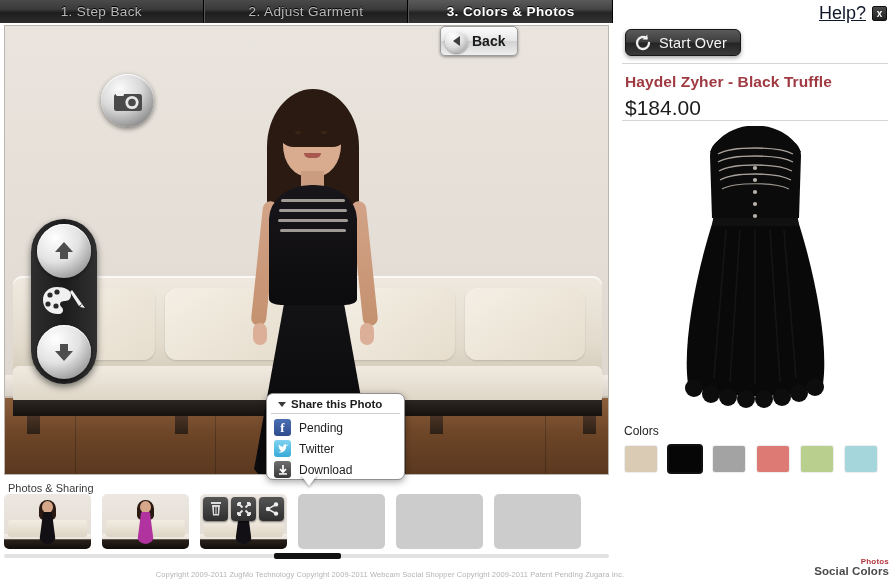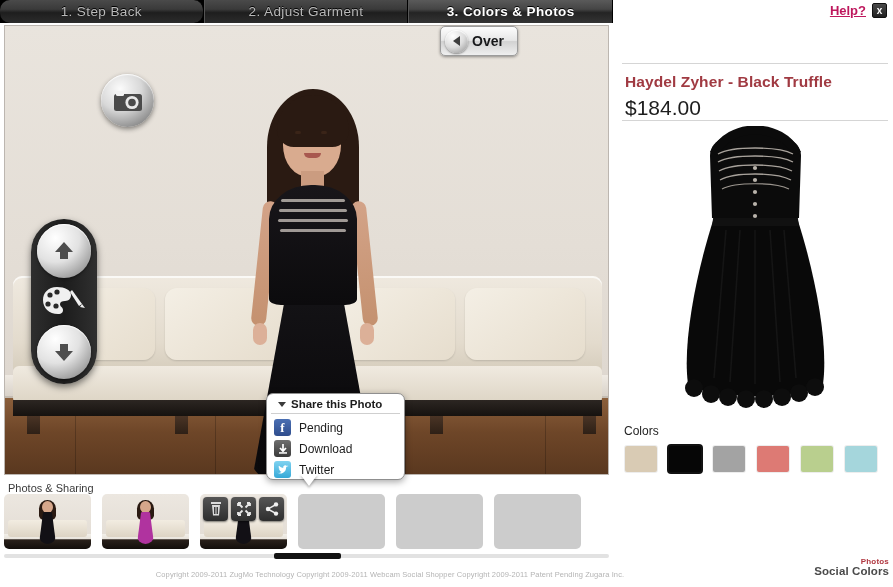--- a/index.html
+++ b/index.html
@@ -17,21 +17,21 @@
     display: flex; background: #000;
   }
   .tab {
     flex: 1; height: 23px; position: relative;
     display: flex; align-items: center; justify-content: center;
     background: linear-gradient(to bottom, #4a4a4a 0%, #3a3a3a 40%, #1e1e1e 55%, #2c2c2c 100%);
     color: #b9b9b9; font-size: 13.5px; letter-spacing: .4px;
     border-right: 1px solid #000; border-left: 1px solid #555;
     text-shadow: 0 -1px 0 #000;
   }
-  .tab:first-child { border-left: none; border-radius: 10px; }
+  .tab:first-child { border-left: none; }
   .tab.active {
     color: #ffffff; font-weight: bold;
     background: linear-gradient(to bottom, #5a5a5a 0%, #454545 40%, #242424 55%, #343434 100%);
   }
 
   
   .stage {
     position: absolute; left: 4px; top: 25px; width: 605px; height: 450px;
     overflow: hidden; background: #d8d2cc; border: 1px solid #bcb6b0;
   }
@@ -237,21 +237,21 @@
     position: absolute; left: 270px; top: 0; width: 67px; height: 6px;
     background: #121212; border-radius: 2px; top: -1px; cursor: pointer;
   }
 
   
   .rpanel { position: absolute; left: 618px; top: 0; width: 275px; height: 587px; background: #fff; }
   .help-row {
     position: absolute; right: 6px; top: 3px; display: flex; align-items: center; gap: 6px;
   }
   .help-link {
-    font-size: 13px; font-weight: bold; color: #be185d;
+    font-size: 18px; font-weight: normal; color: #0f172a;
     text-decoration: underline; cursor: pointer;
   }
   .close-btn {
     width: 15px; height: 15px; border-radius: 2px;
     background: linear-gradient(to bottom, #4a4a4a 0%, #202020 100%);
     color: #fff; font-size: 10px; font-weight: bold; display: flex;
     align-items: center; justify-content: center; cursor: pointer;
     border: 1px solid #101010;
   }
   .startover {
@@ -382,52 +382,52 @@
       </div>
     </div>
   </div>
 
   <div class="back-btn">
     <span class="back-circle">
       <svg width="12" height="12" viewBox="0 0 12 12">
           <path d="M9 1 L9 11 L2 6 Z" fill="#3d3d3d"></path>
         </svg>
     </span>
-    <span class="back-label">Over</span>
+    <span class="back-label">Back</span>
   </div>
 
   <div class="pointer-tail"></div>
   <div class="share-pop">
     <div class="share-head">
       <span class="caret-down"></span>
       <span class="share-head-label">Share this Photo</span>
     </div>
 
     <div class="share-item">
       <span class="sicon fb">f</span>
       <span class="share-item-label">Pending</span>
+    </div>
+
+    <div class="share-item">
+      <span class="sicon tw">
+        <svg width="12" height="10" viewBox="0 0 12 10">
+          <path d="M11.5 1.3a4 4 0 0 1-1.2.34A2.1 2.1 0 0 0 11.2.5a4.2 4.2 0 0 1-1.3.5A2.07 2.07 0 0 0 6.3 2.9a5.9 5.9 0 0 1-4.3-2.2 2.07 2.07 0 0 0 .64 2.77 2 2 0 0 1-.94-.26 2.07 2.07 0 0 0 1.66 2.05 2.1 2.1 0 0 1-.93.04 2.08 2.08 0 0 0 1.93 1.44A4.17 4.17 0 0 1 0 7.6a5.88 5.88 0 0 0 9.05-5.2c.4-.3.75-.67 1.03-1.1z" fill="#fff"></path>
+        </svg>
+      </span>
+      <span class="share-item-label">Twitter</span>
     </div>
 
     <div class="share-item">
       <span class="sicon dl">
         <svg width="12" height="12" viewBox="0 0 12 12">
           <path d="M6 1 L6 7 M3 5 L6 8.2 L9 5" stroke="#fff" stroke-width="1.7" fill="none"></path>
           <rect x="2" y="9.2" width="8" height="1.5" fill="#fff"></rect>
         </svg>
       </span>
       <span class="share-item-label">Download</span>
-    </div>
-
-    <div class="share-item">
-      <span class="sicon tw">
-        <svg width="12" height="10" viewBox="0 0 12 10">
-          <path d="M11.5 1.3a4 4 0 0 1-1.2.34A2.1 2.1 0 0 0 11.2.5a4.2 4.2 0 0 1-1.3.5A2.07 2.07 0 0 0 6.3 2.9a5.9 5.9 0 0 1-4.3-2.2 2.07 2.07 0 0 0 .64 2.77 2 2 0 0 1-.94-.26 2.07 2.07 0 0 0 1.66 2.05 2.1 2.1 0 0 1-.93.04 2.08 2.08 0 0 0 1.93 1.44A4.17 4.17 0 0 1 0 7.6a5.88 5.88 0 0 0 9.05-5.2c.4-.3.75-.67 1.03-1.1z" fill="#fff"></path>
-        </svg>
-      </span>
-      <span class="share-item-label">Twitter</span>
     </div>
   </div>
 
   <div class="strip-label">Photos &amp; Sharing</div>
 
   <div class="thumbs">
 
     <div class="thumb photo">
       <div class="t-sofa"></div>
       <div class="t-model">
@@ -489,20 +489,27 @@
     <div class="scroll-thumb"></div>
   </div>
 
   <div class="rpanel">
 
     <div class="help-row">
       <span class="help-link">Help?</span>
       <span class="close-btn">x</span>
     </div>
 
+    <div class="startover">
+      <svg width="18" height="18" viewBox="0 0 18 18">
+        <path d="M15 9 A6 6 0 1 1 12.6 4.2" stroke="#f0f0f0" stroke-width="2.3" fill="none" stroke-linecap="round"></path>
+        <path d="M13.4 0.6 L13.4 5.4 L8.6 5.4 Z" fill="#f0f0f0"></path>
+      </svg>
+      <span class="startover-label">Start Over</span>
+    </div>
 
     <div class="divider" style="top:63px"></div>
 
     <div class="prod-name">Haydel Zyher - Black Truffle</div>
     <div class="prod-price">$184.00</div>
 
     <div class="divider" style="top:120px"></div>
 
     <div class="prod-img">
       <svg width="275" height="288" viewBox="0 0 275 288">

